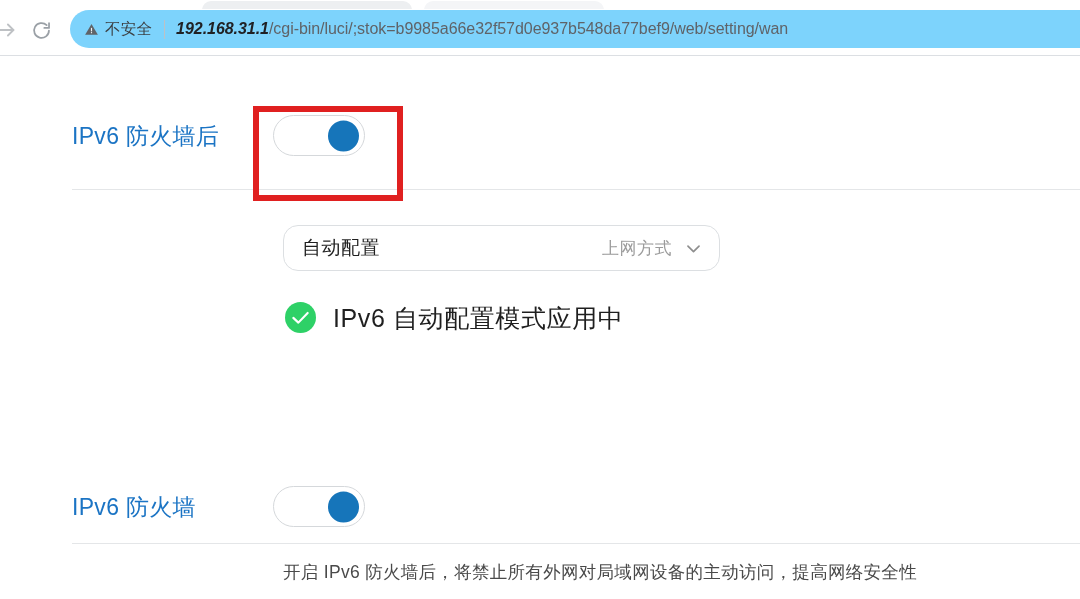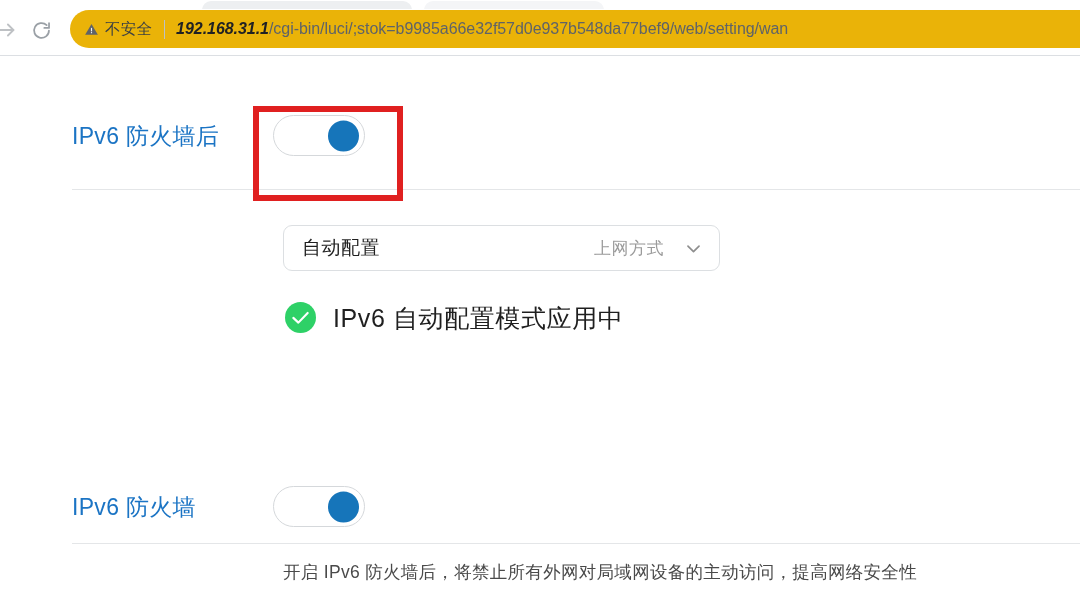--- a/index.html
+++ b/index.html
@@ -76,21 +76,21 @@
     align-items: center;
     justify-content: center;
   }
 
   #omnibox {
     position: absolute;
     left: 70px;
     top: 10px;
     right: 0px;
     height: 38px;
-    background: #eab308;
+    background: #7dd3fc;
     border-radius: 19px 0 0 19px;
     display: flex;
     align-items: center;
     padding-left: 14px;
   }
   #security-chip {
     display: flex;
     align-items: center;
     gap: 6px;
     flex: 0 0 auto;
@@ -198,36 +198,36 @@
   }
 
   
   #connection-type-select {
     position: absolute;
     left: 283px;
     top: 169px;
     width: 437px;
     height: 46px;
     border: 1px solid #dcdfe2;
-    border-radius: 9px;
+    border-radius: 15px;
     background: #ffffff;
     display: flex;
     align-items: center;
     padding: 0 16px 0 18px;
   }
   #select-value {
     font-size: 19px;
     color: #1f1f1f;
     letter-spacing: .5px;
   }
   #select-right {
     margin-left: auto;
     display: flex;
     align-items: center;
-    gap: 20px;
+    gap: 12px;
   }
   #select-hint {
     font-size: 17px;
     color: #9b9b9b;
     letter-spacing: .5px;
   }
   #chevron-down-icon {
     width: 19px;
     height: 19px;
     display: block;

